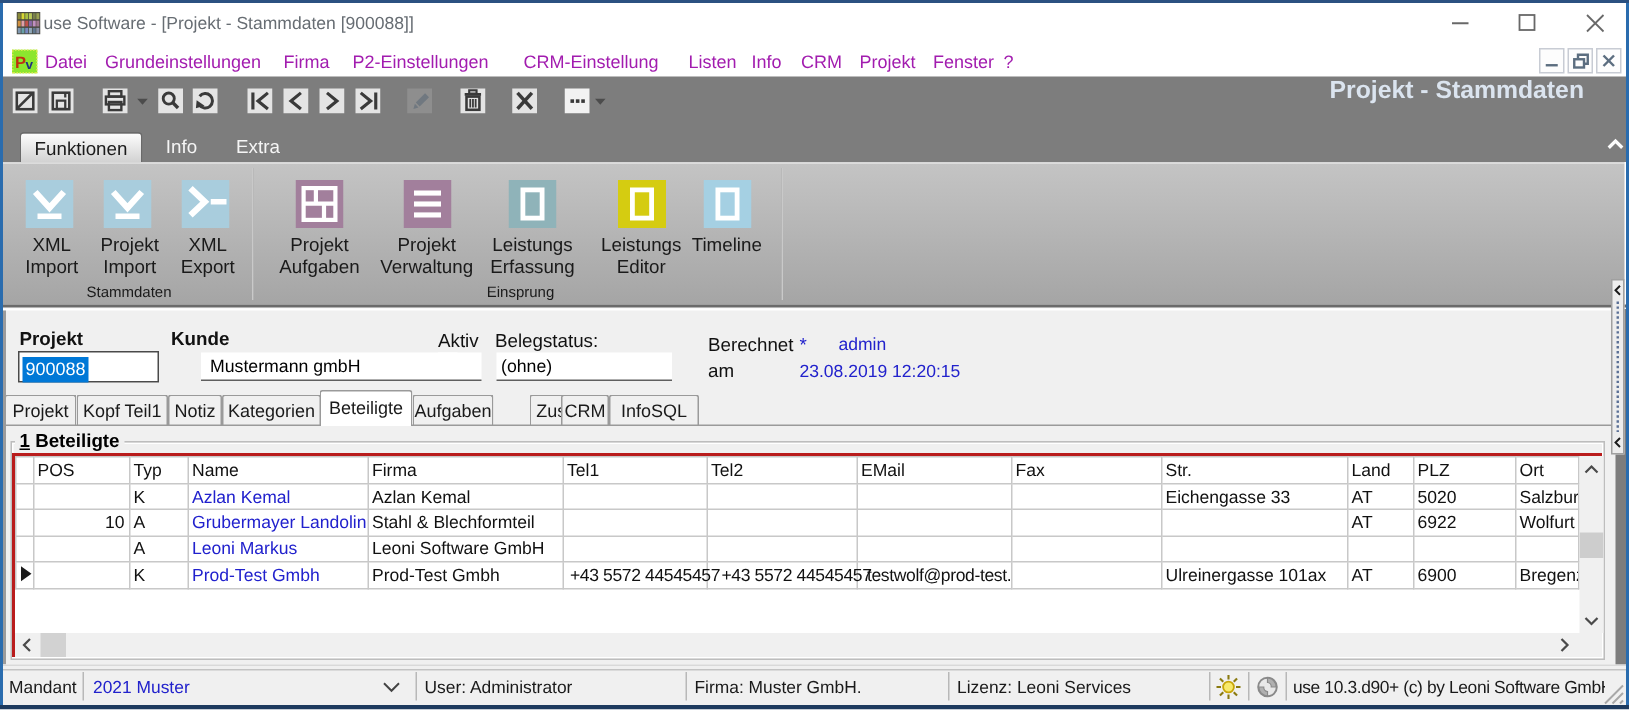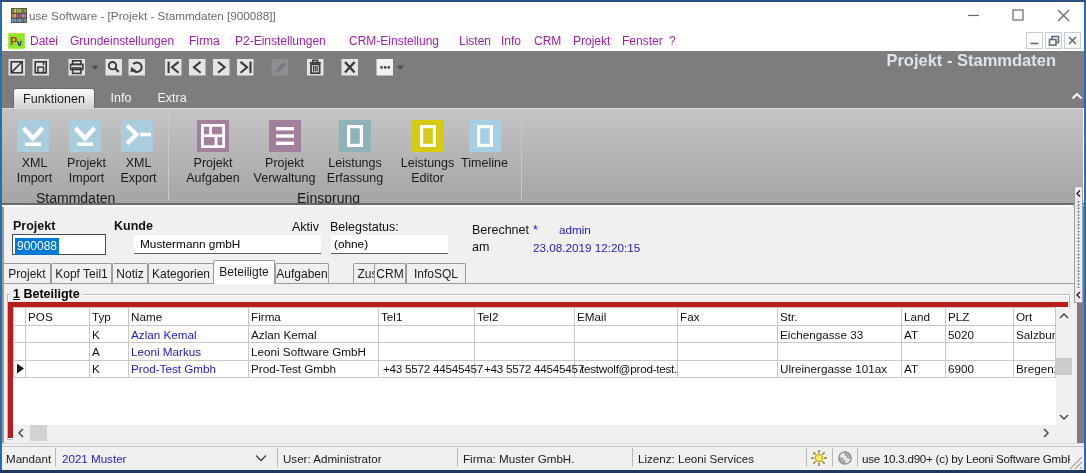--- a/index.html
+++ b/index.html
@@ -22,37 +22,37 @@
 #toolbar { left:2px; top:51px; width:1082px; height:37px; background:#7d7d7d; }
 #tabrow { left:2px; top:88px; width:1082px; height:20px; background:#7d7d7d; }
 #bigtitle { left:700px; top:51px; width:356px; height:24px; font-size:16.5px; font-weight:bold; color:#dbe4ef; text-align:right; white-space:nowrap; }
 .rtab { position:absolute; top:0; height:20px; font-size:12.5px; color:#f5f5f5; text-align:center; line-height:20px; }
 #tab-active { left:11px; width:82px; background:linear-gradient(#fdfdfd,#d2d2d2); color:#1a1a1a; border-radius:3px 3px 0 0; border:1px solid #6a6a6a; border-bottom:none; }
 
 #ribbon { left:2px; top:108px; width:1081px; height:95px; background:linear-gradient(#c4c4c4,#a5a5a5); border-top:1px solid #d8d8d8; }
 #darkband { left:2px; top:203px; width:1082px; height:2.5px; background:#6a6a6a; border-bottom:1.5px solid #fafafa; }
 .ricon { position:absolute; top:11px; width:32px; height:32px; }
 .rcap { position:absolute; top:47px; font-size:12.5px; line-height:15px; color:#1a1a1a; text-align:center; white-space:pre; }
-.rgrp { position:absolute; top:81px; font-size:14px; color:#1a1a1a; white-space:nowrap; }
+.rgrp { position:absolute; top:81px; font-size:10px; color:#1a1a1a; text-align:center; white-space:nowrap; }
 .rsep { position:absolute; top:3px; width:1px; height:88px; background:#8f8f8f; border-right:1px solid #c9c9c9; }
 
 #form { left:2px; top:207px; width:1082px; height:236px; background:#f0f0f0; border-left:2px solid #9b9b9b; }
 #mdistrip { left:1077px; top:206px; width:7px; height:240px; background:#7d7d7d; }
 .flabel { position:absolute; font-size:12.5px; color:#111; white-space:nowrap; }
 .bold { font-weight:bold; }
 .finput { position:absolute; background:#fff; border-bottom:1px solid #5f5f5f; height:19px; font-size:11.8px; }
 .blue { color:#2222cc; }
 
 .ptab { position:absolute; top:263px; height:21px; background:#f0f0f0; border:1px solid #9a9a9a; border-bottom:none; border-radius:2px 2px 0 0; font-size:12px; color:#1a1a1a; text-align:center; line-height:20px; }
 #ptab-line { left:4px; top:283px; width:1073px; height:1px; background:#9a9a9a; }
 #ptab-active { top:260px; height:24px; background:#fff; z-index:3; }
 
 #groupbox { left:7px; top:294px; width:1063px; height:146px; border:1px solid #bdbdbd; box-shadow:inset 0 0 0 1px #ffffff; }
 #gblabel { left:10px; top:287px; font-size:12.5px; font-weight:bold; background:#f0f0f0; padding:0 3px; }
-#grid { left:8px; top:302px; width:1060px; height:136px; background:#fff; border:5px solid #b91c1c; }
+#grid { left:8px; top:302px; width:1060px; height:136px; background:#fff; border:2px solid #b91c1c; }
 table { border-collapse:collapse; table-layout:fixed; width:1043px; }
 td,th { border:1px solid #c8c8c8; font-size:11.7px; font-weight:normal; text-align:left; padding:0 0 0 2px; white-space:nowrap; overflow:hidden; color:#111; height:17.4px; }
 th { height:18px; }
 .lnk { color:#2121cd; }
 </style>
 </head>
 <body>
 <div class="abs" id="b-top"></div>
 <div class="abs" id="b-left"></div>
 <div class="abs" id="b-right"></div>
@@ -380,20 +380,35 @@
           <td></td>
           <td></td>
           <td></td>
           <td>Eichengasse 33</td>
           <td>AT</td>
           <td>5020</td>
           <td>Salzburg</td>
         </tr>
 <tr>
           <td></td>
+          <td style="text-align:right;padding-right:3px;">10</td>
+          <td>A</td>
+          <td class="lnk">Grubermayer Landolin</td>
+          <td>Stahl &amp; Blechformteil</td>
+          <td></td>
+          <td></td>
+          <td></td>
+          <td></td>
+          <td></td>
+          <td>AT</td>
+          <td>6922</td>
+          <td>Wolfurt</td>
+        </tr>
+<tr>
+          <td></td>
           <td></td>
           <td>A</td>
           <td class="lnk">Leoni Markus</td>
           <td>Leoni Software GmbH</td>
           <td></td>
           <td></td>
           <td></td>
           <td></td>
           <td></td>
           <td></td>

